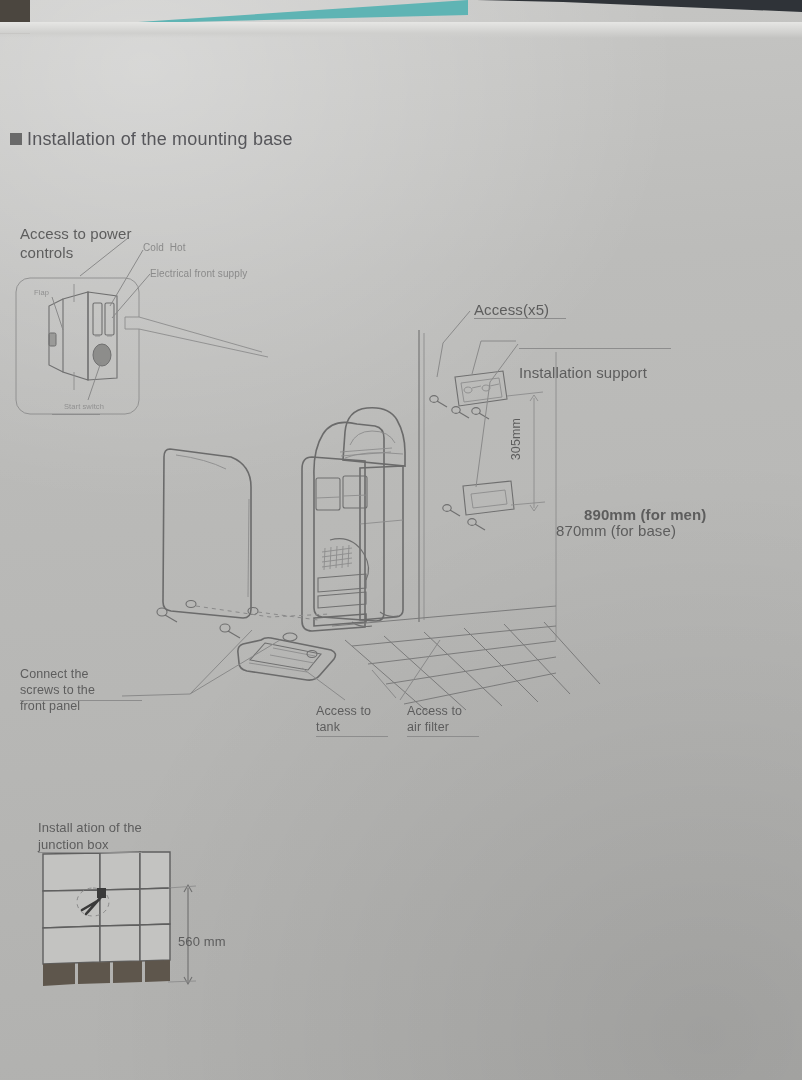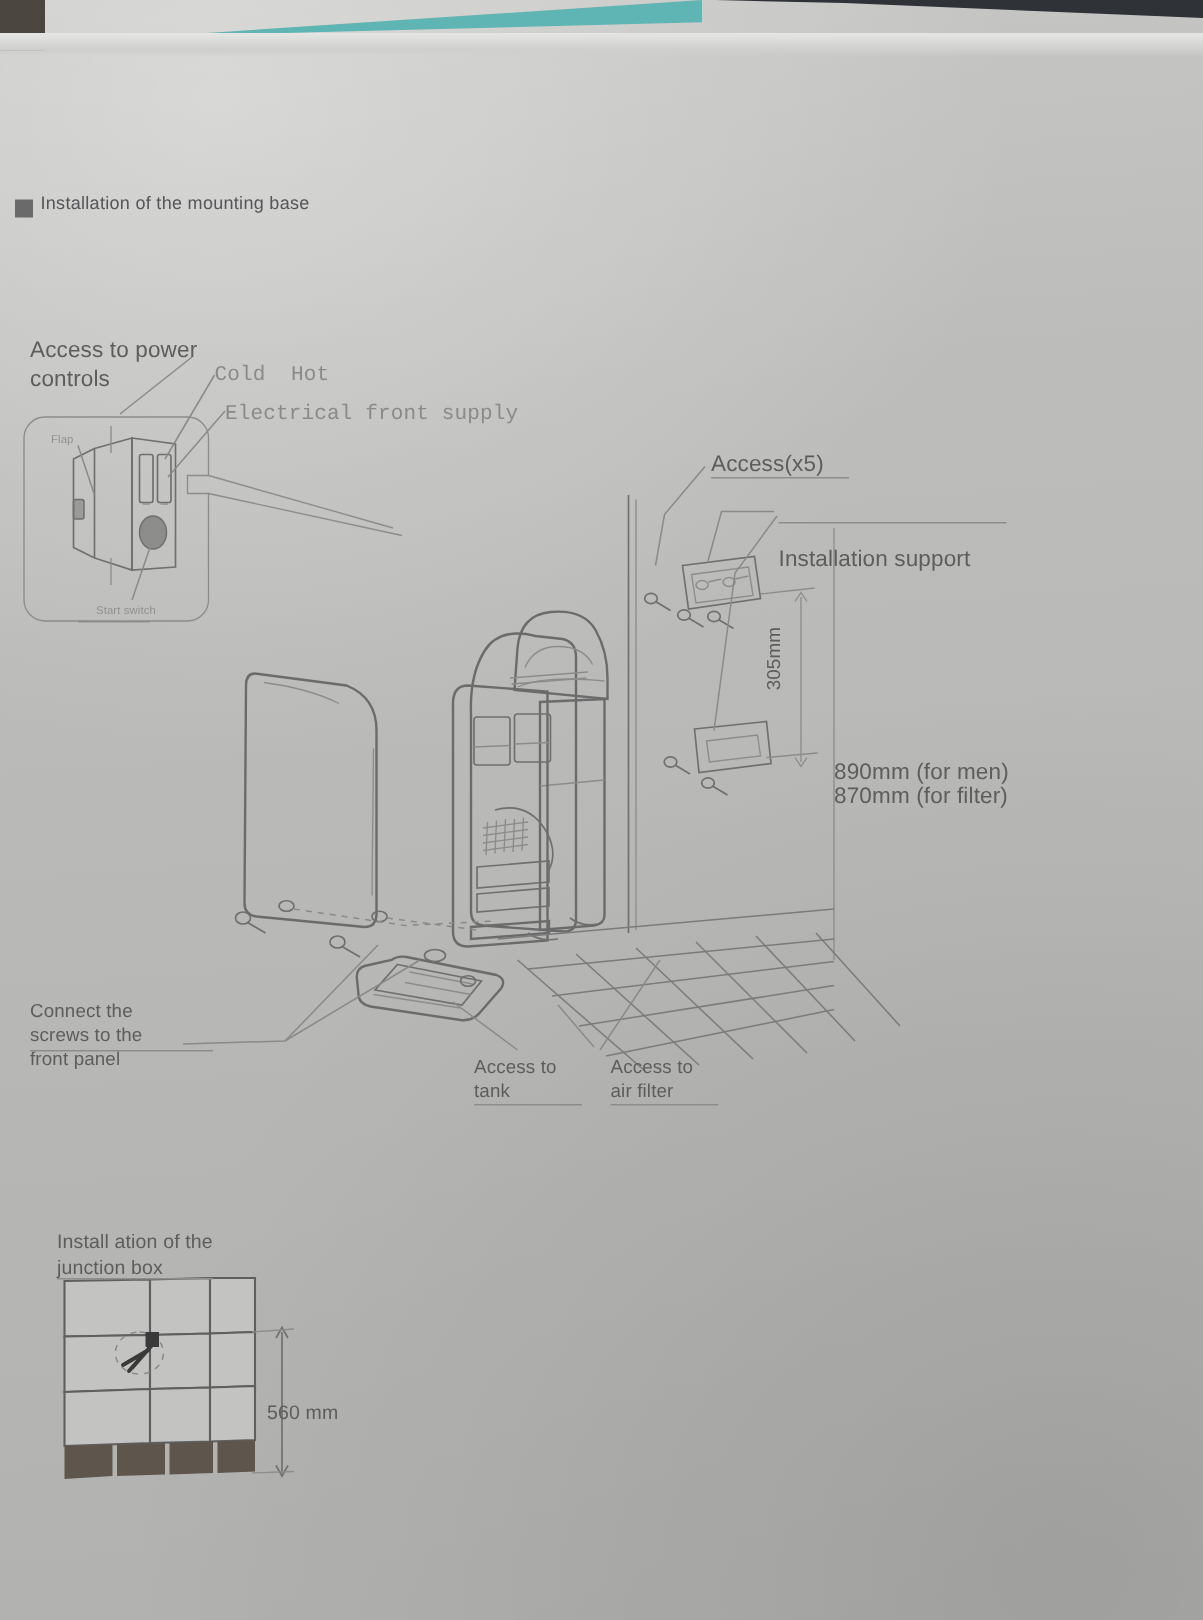--- a/index.html
+++ b/index.html
@@ -25,39 +25,39 @@
   #edge-teal{left:108px;top:0;width:360px;height:24px;background:#5fb4b4;
     clip-path:polygon(0 100%,100% 0,100% 62%,0 100%);}
   #edge-right-dark{left:470px;top:0;width:332px;height:26px;background:#2f3338;
     clip-path:polygon(2% 0,100% 0,100% 0,100% 46%,28% 8%);}
   #edge-white{left:0;top:22px;width:802px;height:16px;
     background:linear-gradient(180deg,#e6e6e4,#cfcfcd 70%,rgba(200,200,198,0));}
 
   
   .txt{position:absolute;color:#5d5d5d;white-space:pre;line-height:1.28;
        letter-spacing:.1px;}
-  #heading{left:27px;top:128px;font-size:12px;color:#56565a;letter-spacing:.2px;}
+  #heading{left:27px;top:128px;font-size:18px;color:#56565a;letter-spacing:.2px;}
   #heading-bullet{position:absolute;left:10px;top:133px;width:12px;height:12px;
        background:#6a6a6a;}
 
   .lbl-lg{font-size:15px;}
   .lbl-md{font-size:12.5px;}
-  .lbl-sm{font-size:14px;color:#8a8a8a;font-family:Liberation Mono, monospace;}
+  .lbl-sm{font-size:10px;color:#8a8a8a;}
   .lbl-xs{font-size:7.5px;color:#909090;padding-left:12px;}
 
   #lbl-access-power{left:20px;top:224px;}
   #lbl-cold-hot{left:143px;top:242px;}
   #lbl-elec-supply{left:150px;top:268px;}
   #lbl-flap{left:22px;top:288px;}
   #lbl-start-switch{left:52px;top:402px;}
 
   #lbl-screws{left:474px;top:300px;}
   #lbl-install-support{left:519px;top:330px;margin-top:33px;}
   #lbl-rec-heights{left:556px;top:450px;}
-  #lbl-men{left:556px;top:505px;}
+  #lbl-men{left:584px;top:505px;font-weight:bold;}
   #lbl-women{left:556px;top:521px;}
   #lbl-305{left:508px;top:418px;font-size:12.5px;
       writing-mode:vertical-rl;transform:rotate(180deg);white-space:pre;}
 
   #lbl-connect{left:20px;top:666px;}
   #lbl-access-tank{left:316px;top:703px;}
   #lbl-access-filter{left:407px;top:703px;}
 
   #lbl-junction{left:38px;top:820px;font-size:13px;}
   #lbl-560{left:178px;top:934px;font-size:13px;}
@@ -305,21 +305,21 @@
 controls</div>
   <div class="txt lbl-sm" id="lbl-cold-hot">Cold  Hot</div>
   <div class="txt lbl-sm" id="lbl-elec-supply">Electrical front supply</div>
   <div class="txt lbl-xs" id="lbl-flap">Flap</div>
   <div class="txt lbl-xs" id="lbl-start-switch">Start switch</div>
 
   <div class="txt lbl-lg" id="lbl-screws">Access(x5)</div>
   <div class="txt lbl-lg" id="lbl-install-support">Installation support</div>
   <div class="txt" id="lbl-305">305mm</div>
   <div class="txt lbl-lg" id="lbl-men">890mm (for men)</div>
-  <div class="txt lbl-lg" id="lbl-women">870mm (for filter)</div>
+  <div class="txt lbl-lg" id="lbl-women">870mm (for base)</div>
 
   <div class="txt lbl-md" id="lbl-connect">Connect the
 screws to the
 front panel</div>
   <div class="txt lbl-md" id="lbl-access-tank">Access to
 tank</div>
   <div class="txt lbl-md" id="lbl-access-filter">Access to
 air filter</div>
 
   <div class="txt lbl-md" id="lbl-junction">Install ation of the

